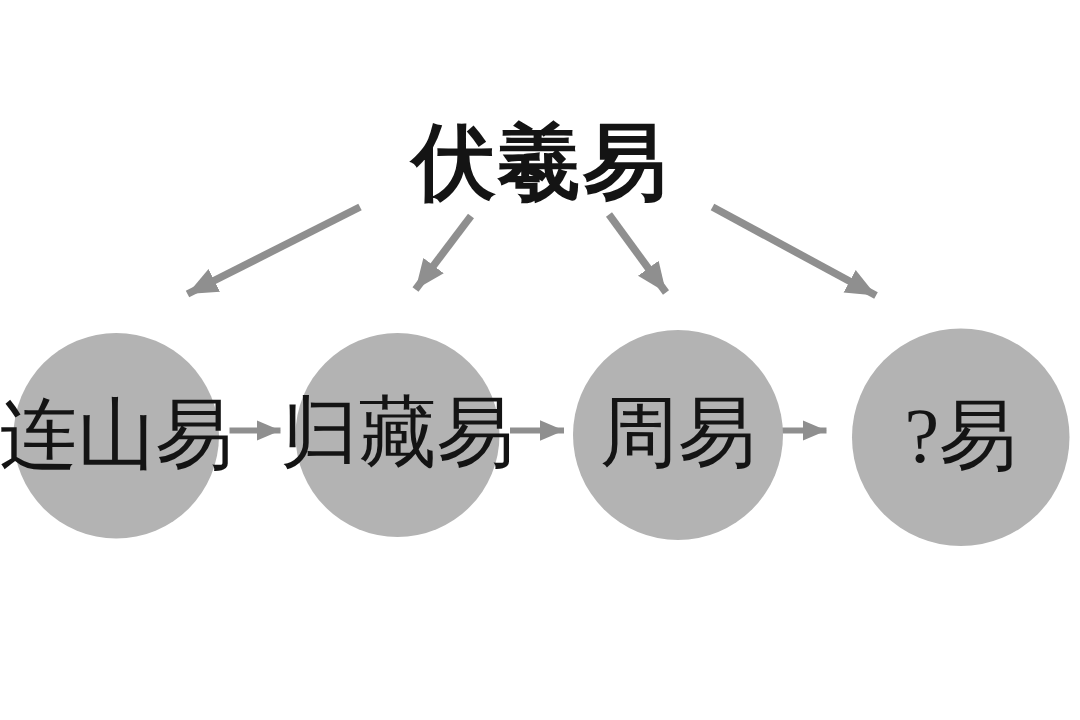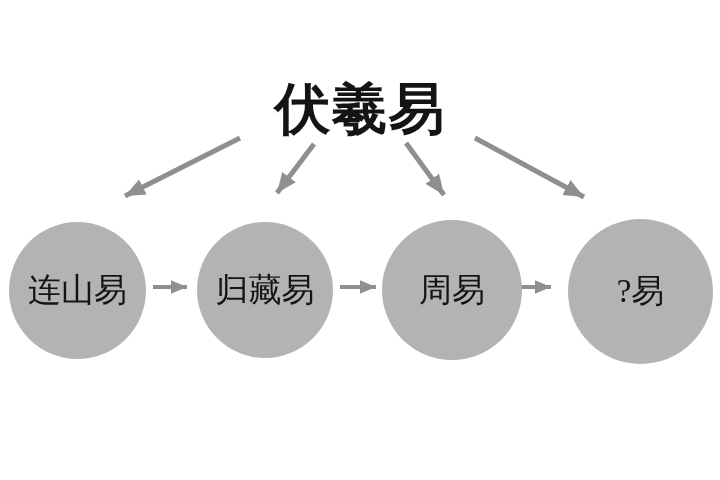--- a/index.html
+++ b/index.html
@@ -39,21 +39,21 @@
   }
   .node {
     position: absolute;
     border-radius: 50%;
     background: #b3b3b3;
     display: flex;
     align-items: center;
     justify-content: center;
   }
   .node .label {
-    font-size: 33px;
+    font-size: 52px;
     color: #141414;
     line-height: 1;
     white-space: nowrap;
     font-family: "Liberation Serif", serif;
   }
 </style>
 </head>
 <body>
 
 <div class="canvas">

